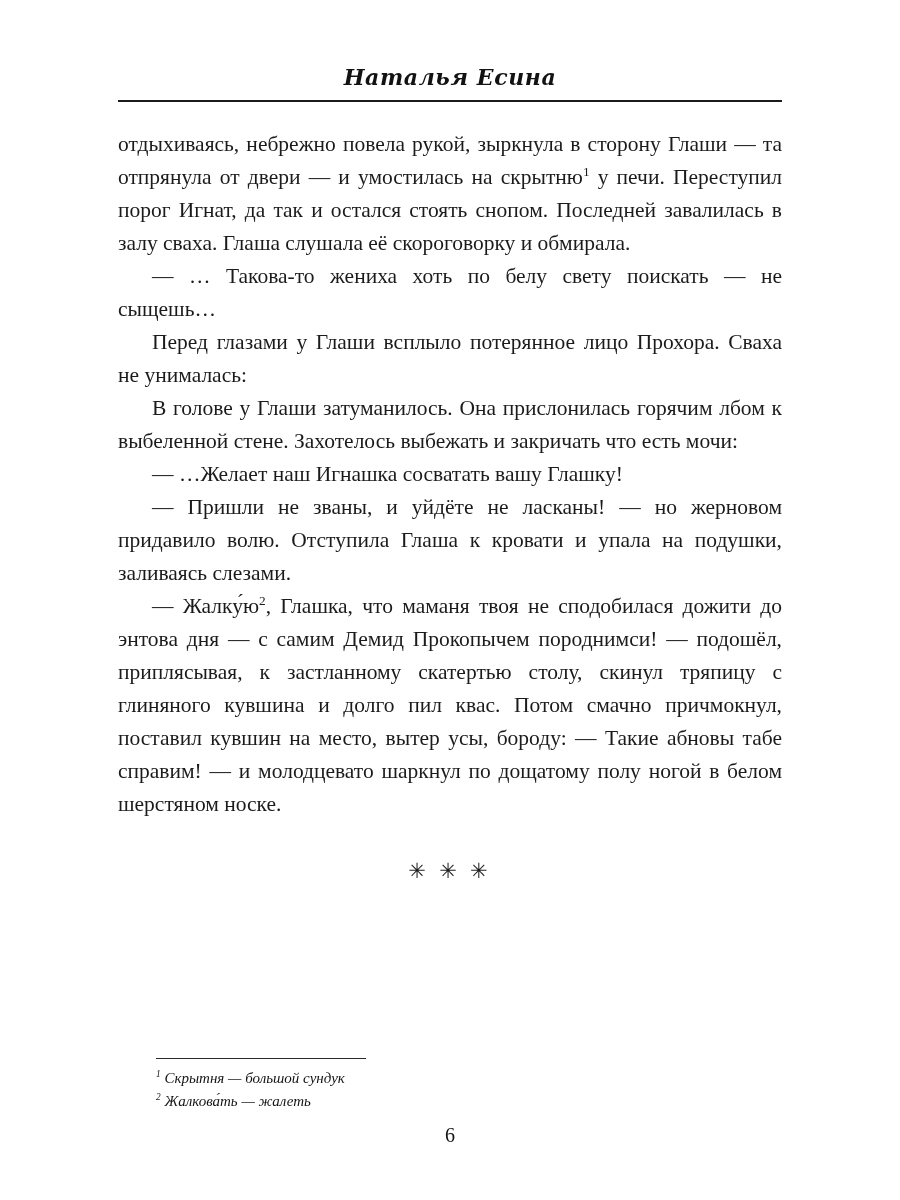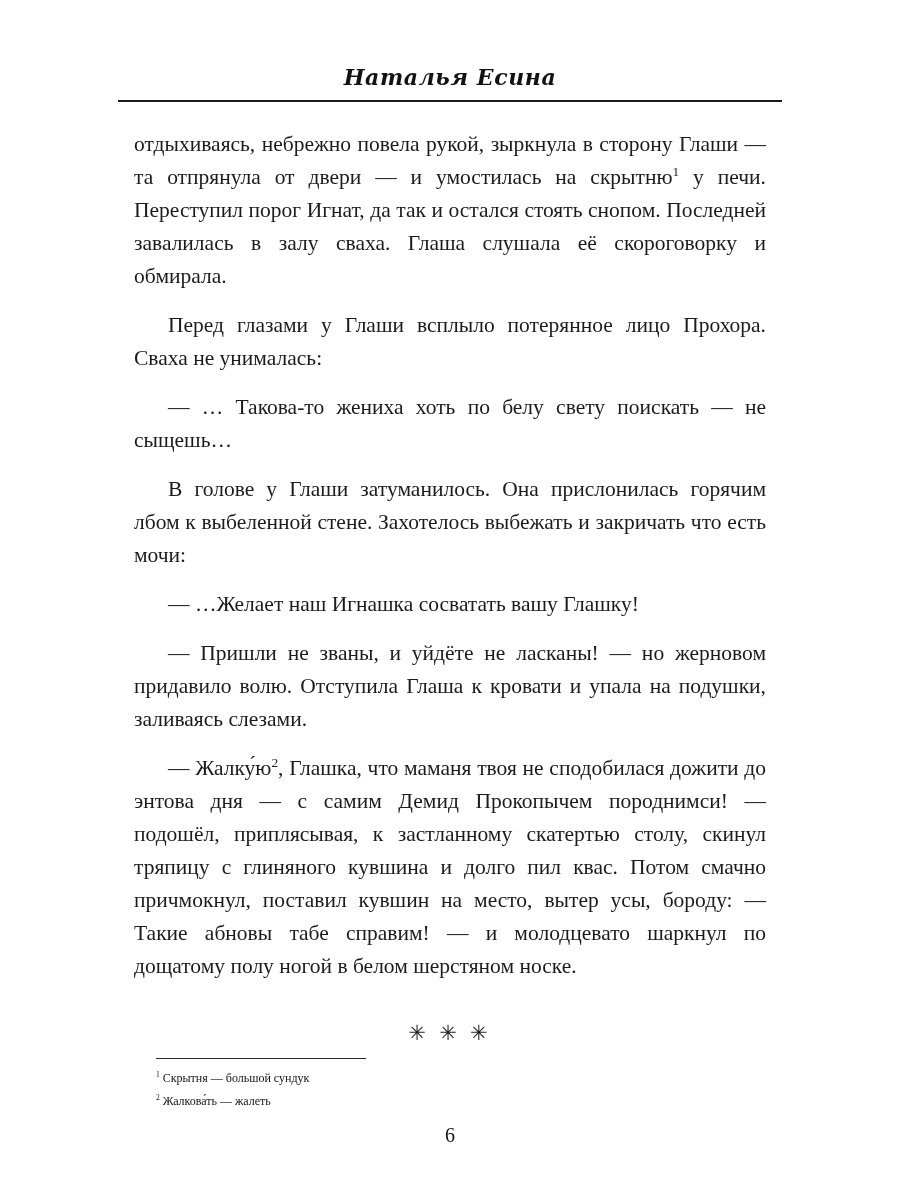--- a/index.html
+++ b/index.html
@@ -49,21 +49,21 @@
   
   .body-text {
     margin-top: 26px;
     font-size: 21.5px;
     line-height: 33px;
     text-align: justify;
     text-justify: inter-word;
     hyphens: manual;
   }
   .body-text p {
-    margin: 16px;
+    margin: 0;
     text-indent: 34px;
   }
   .body-text p.no-indent {
     text-indent: 0;
   }
   .body-text p.gap-before {
     margin-top: 31px;
   }
   sup {
     font-size: 0.62em;
@@ -85,23 +85,24 @@
     left: 38px;
     top: 1042px;
     width: 430px;
   }
   .footnote-rule {
     border-top: 1px solid #2a2a2a;
     width: 210px;
     margin-bottom: 8px;
   }
   .footnote {
-    font-size: 12px;
+    font-size: 15px;
     line-height: 23px;
     color: #141414;
+    font-style: italic;
   }
 
   
   .folio {
     position: absolute;
     left: 0;
     right: 0;
     top: 1108px;
     text-align: center;
     font-size: 20px;
@@ -116,22 +117,22 @@
 
     <div class="header">
       <span class="header-title">Наталья Есина</span>
       <div class="header-rule"></div>
     </div>
 
     <div class="body-text">
 
       <p class="no-indent"><span>отдыхиваясь, небрежно повела рукой, зыркнула в сторону Глаши — та отпрянула от двери — и умостилась на скрытню</span><sup>1</sup><span> у печи. Переступил порог Игнат, да так и остался стоять сно­пом. Последней завалилась в залу сваха. Глаша слушала её ско­роговорку и обмирала.</span></p>
 
+      <p>— … Такова-то жениха хоть по белу свету поискать — не сыщешь…</p>
       <p>Перед глазами у Глаши всплыло потерянное лицо Про­хора. Сваха не унималась:</p>
-      <p>— … Такова-то жениха хоть по белу свету поискать — не сыщешь…</p>
       <p>В голове у Глаши затуманилось. Она прислонилась горя­чим лбом к выбеленной стене. Захотелось выбежать и закри­чать что есть мочи:</p>
       <p>— …Желает наш Игнашка сосватать вашу Глашку!</p>
       <p>— Пришли не званы, и уйдёте не ласканы! — но жерновом придавило волю. Отступила Глаша к кровати и упала на по­душки, заливаясь слезами.</p>
 
 
       <p><span>— Жалку́ю</span><sup>2</sup><span>, Глашка, что маманя твоя не сподобилася до­жити до энтова дня — с самим Демид Прокопычем пород­нимси! — подошёл, приплясывая, к застланному скатертью столу, скинул тряпицу с глиняного кувшина и долго пил квас. Потом смачно причмокнул, поставил кувшин на место, вытер усы, бороду: — Такие абновы табе справим! — и молодцевато шаркнул по дощатому полу ногой в белом шерстяном носке.</span></p>
 
       <div class="stars">✳ ✳ ✳</div>
 
     </div>

